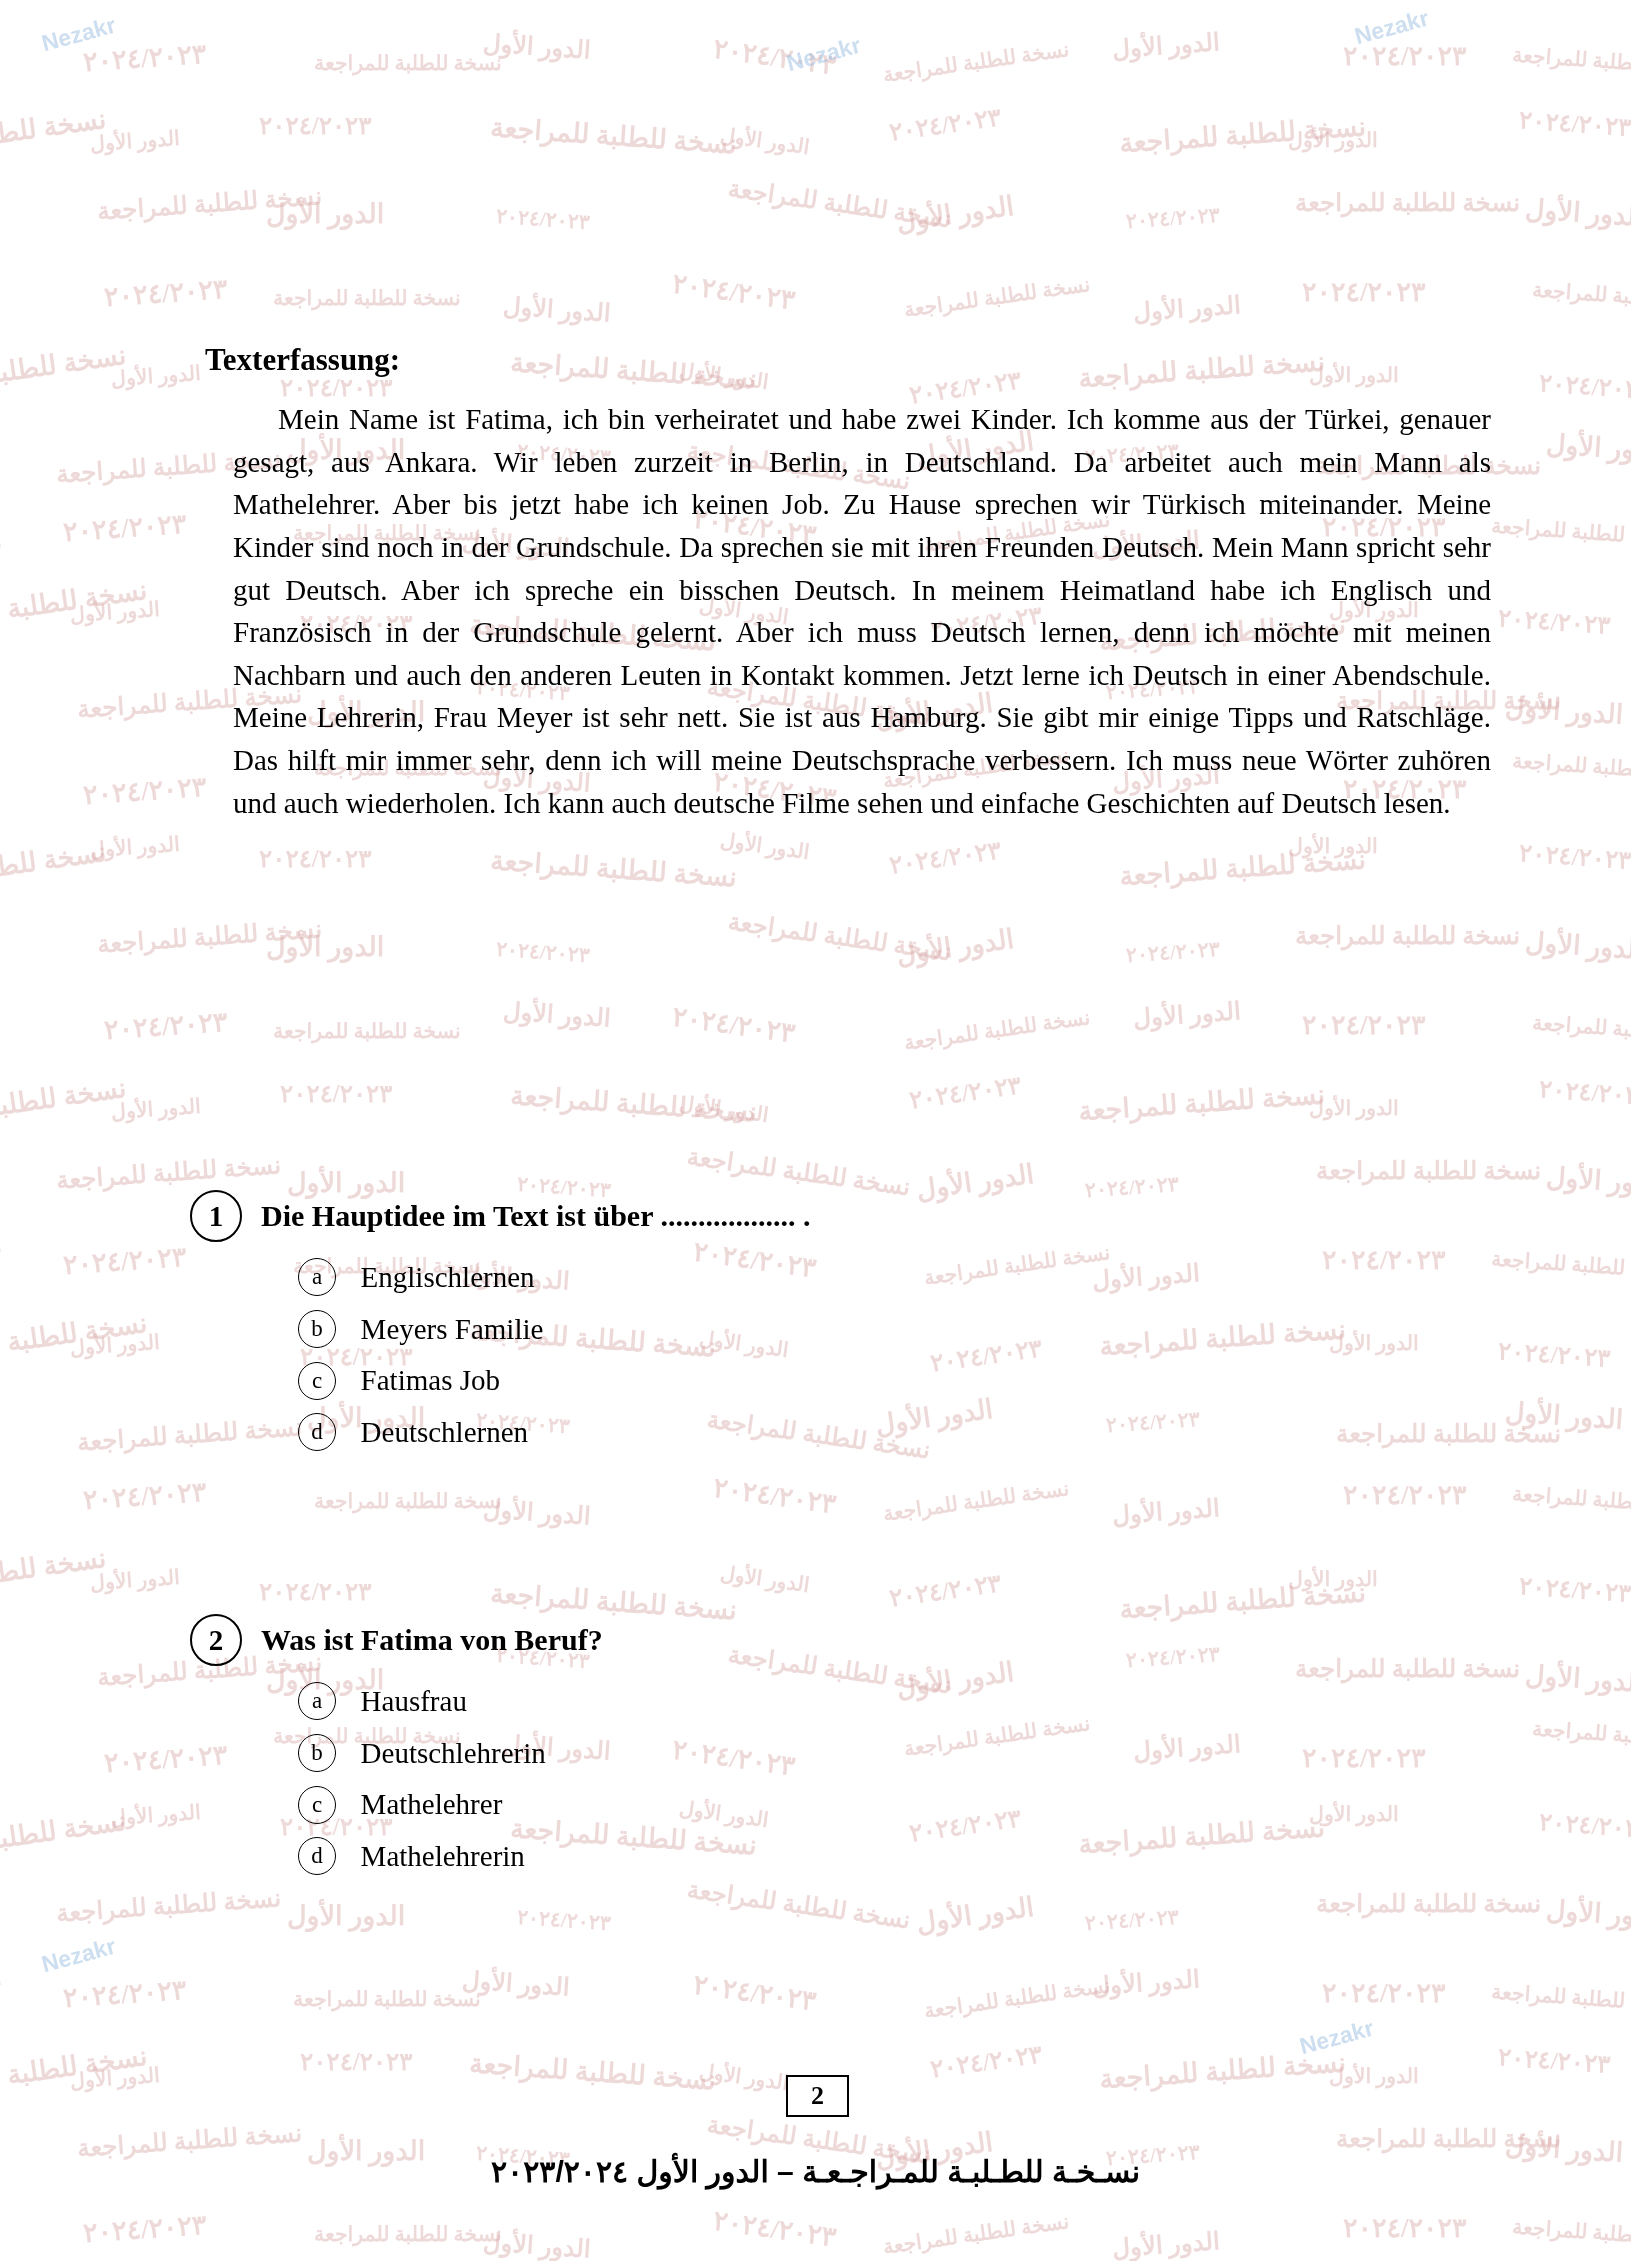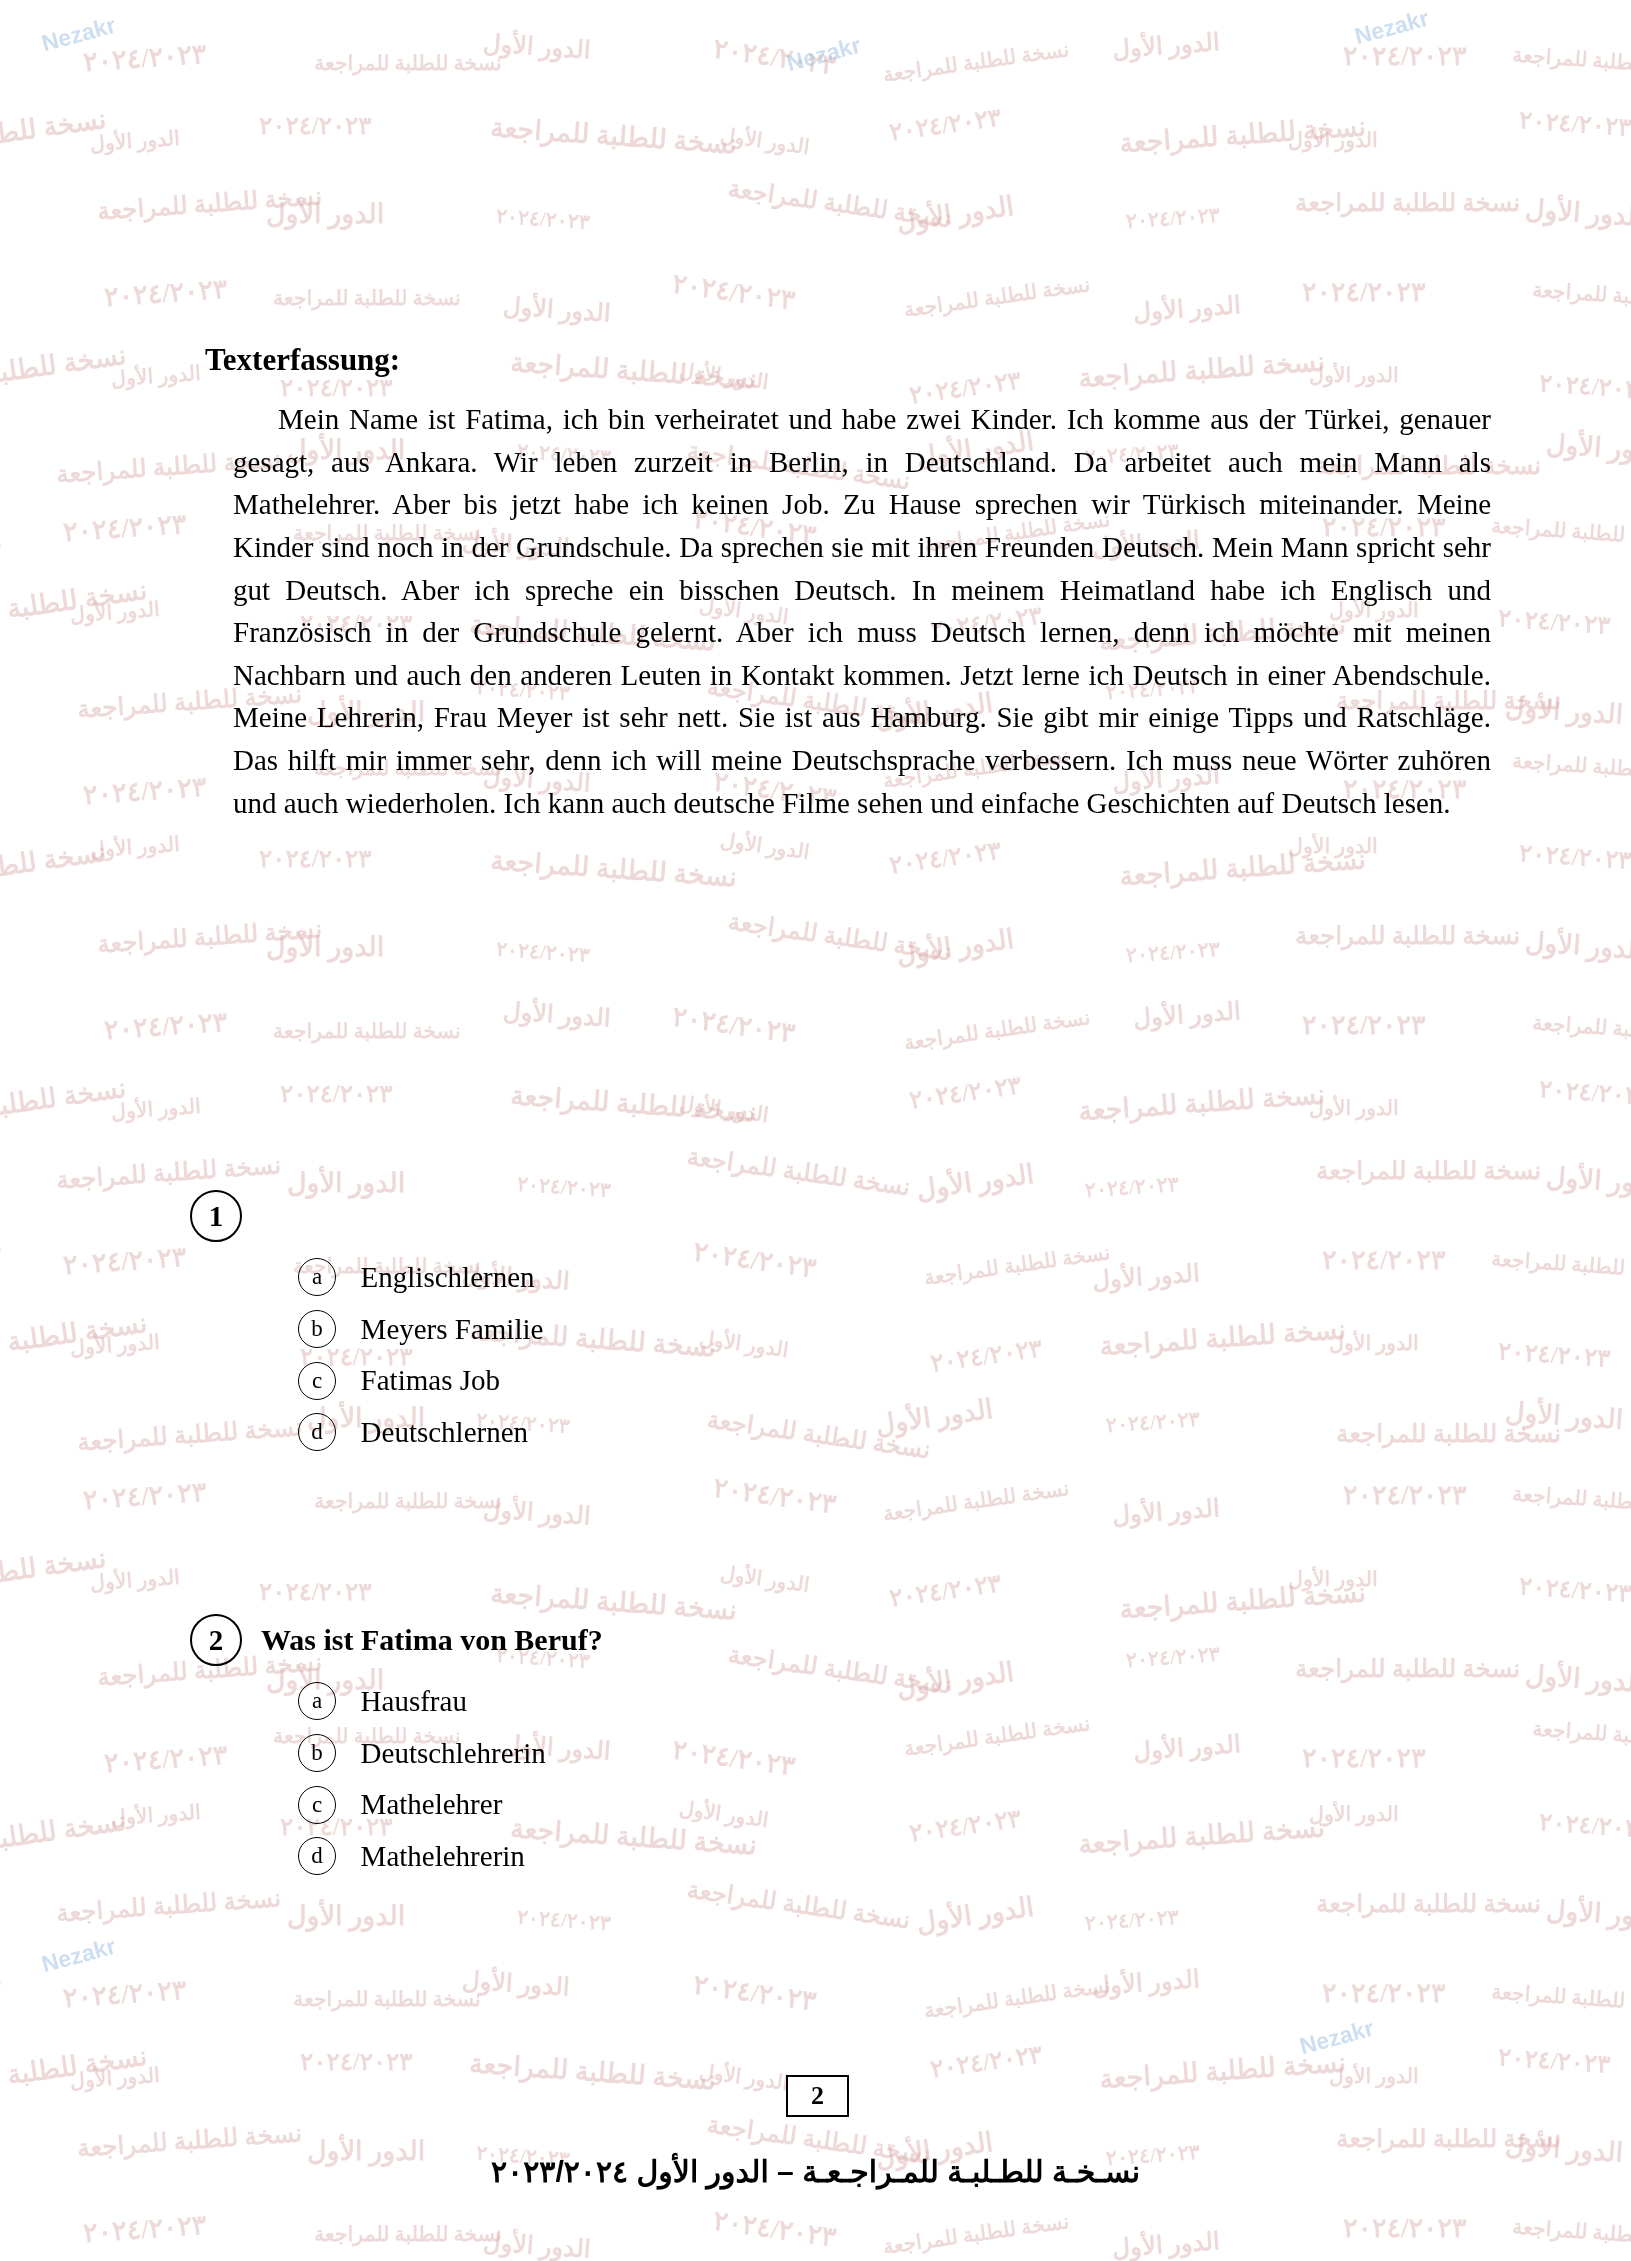--- a/index.html
+++ b/index.html
@@ -462,20 +462,21 @@
 
 
   <div class="texterfassung">Texterfassung:</div>
 
   <div class="passage">Mein Name ist Fatima, ich bin verheiratet und habe zwei Kinder. Ich komme aus der Türkei, genauer gesagt, aus Ankara. Wir leben zurzeit in Berlin, in Deutschland. Da arbeitet auch mein Mann als Mathelehrer. Aber bis jetzt habe ich keinen Job. Zu Hause sprechen wir Türkisch miteinander. Meine Kinder sind noch in der Grundschule. Da sprechen sie mit ihren Freunden Deutsch. Mein Mann spricht sehr gut Deutsch. Aber ich spreche ein bisschen Deutsch. In meinem Heimatland habe ich Englisch und Französisch in der Grundschule gelernt. Aber ich muss Deutsch lernen, denn ich möchte mit meinen Nachbarn und auch den anderen Leuten in Kontakt kommen. Jetzt lerne ich Deutsch in einer Abendschule. Meine Lehrerin, Frau Meyer ist sehr nett. Sie ist aus Hamburg. Sie gibt mir einige Tipps und Ratschläge. Das hilft mir immer sehr, denn ich will meine Deutschsprache verbessern. Ich muss neue Wörter zuhören und auch wiederholen. Ich kann auch deutsche Filme sehen und einfache Geschichten auf Deutsch lesen.</div>
 
 
   <div class="question" id="question-1">
     <div class="q-head">
       <div class="q-num">1</div>
+      <div class="q-text">Die Hauptidee im Text ist über .................. .</div>
     </div>
     <div class="options">
       <div class="option">
         <div class="opt-letter">a</div>
         <div class="opt-text">Englischlernen</div>
       </div>
       <div class="option">
         <div class="opt-letter">b</div>
         <div class="opt-text">Meyers Familie</div>
       </div>

